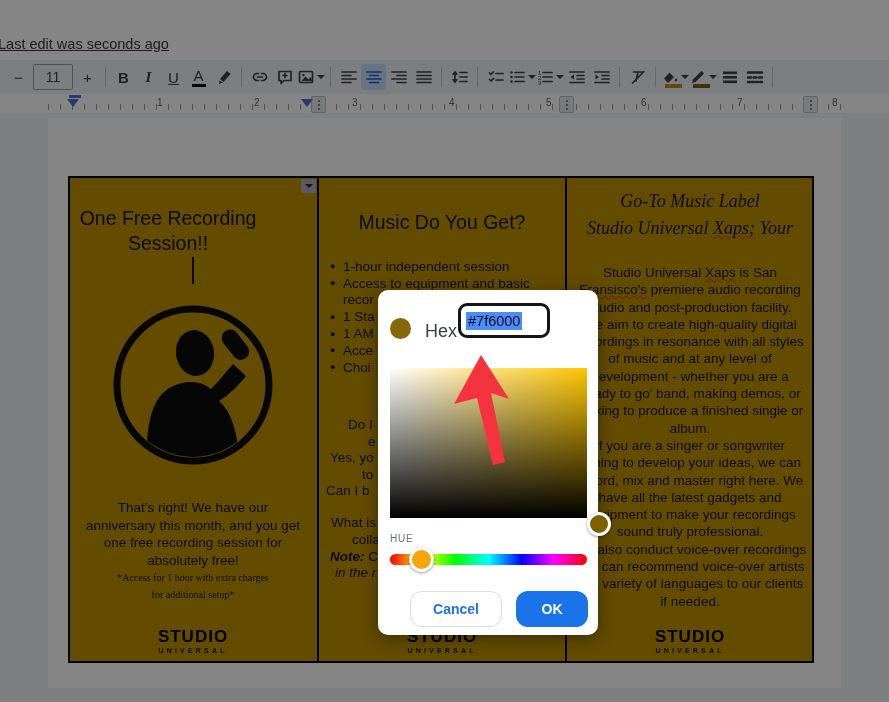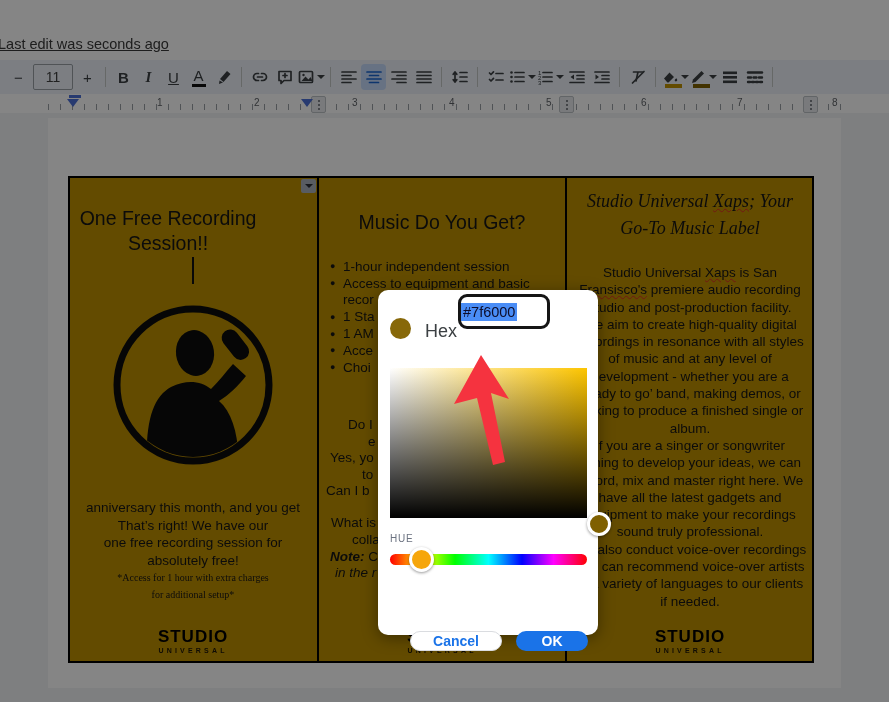--- a/index.html
+++ b/index.html
@@ -76,35 +76,35 @@
 
   
   .scrim{left:0;top:0;width:889px;height:702px;background:rgba(0,0,0,0.48);z-index:50;}
 
   
   .dialog{left:378px;top:290px;width:220px;height:345px;background:#fff;border-radius:10px;
           box-shadow:0 3px 16px rgba(0,0,0,0.4);z-index:100;}
   .swatch{position:absolute;left:12px;top:28px;width:21px;height:21px;border-radius:50%;
           background:#876809;}
   .hex-label{position:absolute;left:47px;top:31px;font-size:18px;color:#3c4043;}
-  .hex-input{position:absolute;left:80px;top:4px;width:92px;height:35px;border:3px solid #151515;
+  .hex-input{position:absolute;left:80px;top:13px;width:92px;height:35px;border:3px solid #151515;
              border-radius:9px;box-sizing:border-box;display:flex;align-items:center;
-             background:#fff;}
+             padding-left:5px;background:#fff;}
   .hex-sel{background:#4a8df6;color:#0d0d2b;font-size:14.5px;padding:1px 2px;}
   .sv-area{position:absolute;left:12px;top:78px;width:197px;height:150px;
      background:linear-gradient(to top,#000,rgba(0,0,0,0)),linear-gradient(to right,#fff,#fdc500);}
   .sv-handle{position:absolute;left:197px;top:144px;width:24px;height:24px;border-radius:50%;
      background:#7f6000;border:3px solid #fff;box-sizing:border-box;box-shadow:0 1px 3px rgba(0,0,0,.4);}
   .hue-label{position:absolute;left:12px;top:243px;font-size:10px;letter-spacing:.8px;color:#6b7280;}
   .hue-bar{position:absolute;left:12px;top:264px;width:197px;height:11px;border-radius:6px;
      background:linear-gradient(to right,#f00 0%,#ff0 17%,#0f0 33%,#0ff 50%,#00f 67%,#f0f 83%,#f00 100%);}
   .hue-handle{position:absolute;left:31px;top:257px;width:25px;height:25px;border-radius:50%;
      background:#f6a60b;border:3px solid #fff;box-sizing:border-box;box-shadow:0 1px 3px rgba(0,0,0,.4);}
-  .btn{position:absolute;top:301px;height:20px;border-radius:12px;display:flex;align-items:center;
-       justify-content:center;font-size:14px;font-weight:600;margin-top:40px;}
+  .btn{position:absolute;top:301px;height:36px;border-radius:12px;display:flex;align-items:center;
+       justify-content:center;font-size:14px;font-weight:600;}
   .btn-cancel{left:32px;width:92px;background:#fff;border:1px solid #dadce0;color:#1a73e8;box-sizing:border-box;}
   .btn-ok{left:138px;width:72px;background:#1a73e8;color:#fff;}
 
   .arrow-layer{left:0;top:0;width:889px;height:702px;z-index:120;pointer-events:none;}
 </style>
 </head>
 <body>
 
 <div class="stage">
 
@@ -302,22 +302,22 @@
         </clipPath>
       </defs>
     <circle cx="84" cy="84" r="76" fill="none" stroke="#0d0d0d" stroke-width="7"></circle>
     <g clip-path="url(#cc)" fill="#0d0d0d">
       <ellipse cx="86" cy="52" rx="19" ry="23" transform="rotate(-8 86 52)"></ellipse>
       <path d="M38,168 C36,120 44,96 62,86 C78,78 92,80 102,88 C110,80 116,72 124,63 L137,75 C129,85 120,94 110,100 C124,112 130,136 130,168 Z"></path>
       <rect x="118" y="27" width="17" height="34" rx="8.5" transform="rotate(-38 126 44)"></rect>
     </g>
   </svg>
   <div class="abs doc-txt body-lines" style="left:70px;top:499px;width:246px">
+    <div>That’s right! We have our</div>
     <div>anniversary this month, and you get</div>
-    <div>That’s right! We have our</div>
     <div>one free recording session for</div>
     <div>absolutely free!</div>
   </div>
   <div class="abs doc-txt serif-note" style="left:68px;top:570px;width:250px">
     <div>*Access for 1 hour with extra charges</div>
     <div>for additional setup*</div>
   </div>
   <div class="abs brand-s" style="left:68px;top:627px;width:250px">STUDIO</div>
   <div class="abs brand-u" style="left:68px;top:647px;width:250px">UNIVERSAL</div>
 
@@ -357,22 +357,22 @@
   <div class="frag f3">to</div>
   <div class="frag f4">Can I b</div>
   <div class="frag f5">What is</div>
   <div class="frag f6">collabo</div>
   <div class="frag f7"><span class="note-word">Note:</span><span> C</span></div>
   <div class="frag f8">in the r</div>
   <div class="abs brand-s" style="left:318px;top:627px;width:248px">STUDIO</div>
   <div class="abs brand-u" style="left:318px;top:647px;width:248px">UNIVERSAL</div>
 
   <div class="abs doc-txt r-title" style="left:566px;top:188px;width:248px">
+    <div>Go-To Music Label</div>
     <div><span>Studio Universal </span><span class="wavy">Xaps</span><span>; Your</span></div>
-    <div>Go-To Music Label</div>
   </div>
   <div class="abs doc-txt r-body" style="left:570px;top:264px;width:240px">
     <div><span>Studio Universal </span><span class="wavy">Xaps</span><span> is San</span></div>
     <div><span class="wavy">Fransisco's</span><span> premiere audio recording</span></div>
     <div>studio and post-production facility.</div>
     <div>We aim to create high-quality digital</div>
     <div>recordings in resonance with all styles</div>
     <div>of music and at any level of</div>
     <div>development - whether you are a</div>
     <div>‘ready to go’ band, making demos, or</div>

